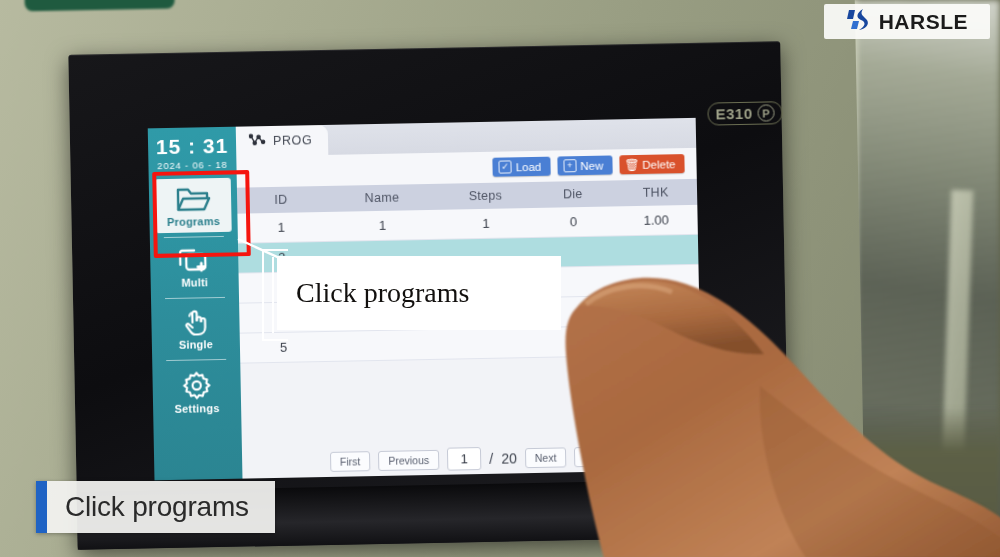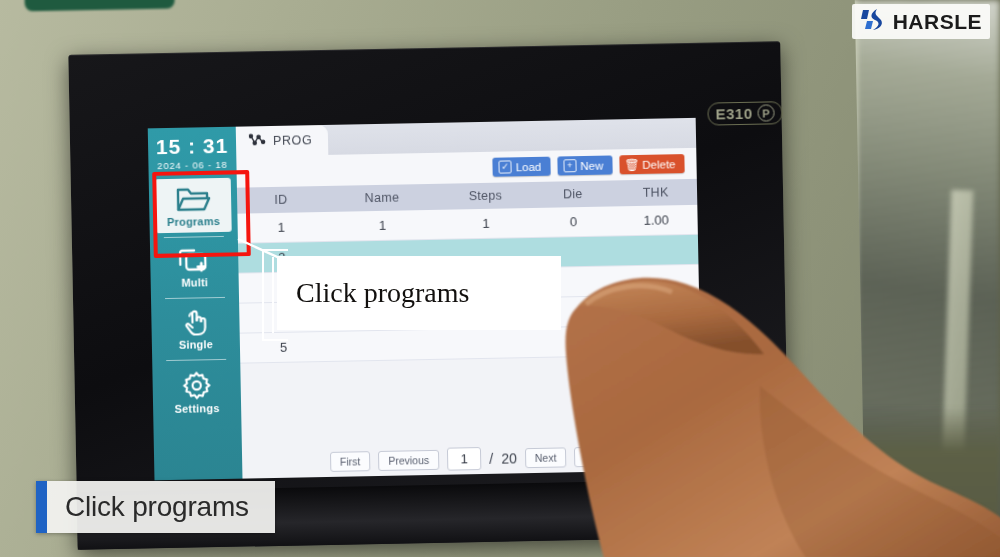--- a/index.html
+++ b/index.html
@@ -225,21 +225,21 @@
   #caption-text{
     display:flex; align-items:center;
     padding:0 26px 0 18px;
     font-size:28px; color:#2a2a2a; letter-spacing:-.2px;
   }
 
   
   #harsle-logo{
     position:absolute; right:10px; top:4px;
     display:flex; align-items:center; gap:7px;
-    padding:3px 8px;
+    padding:3px 22px;
     background:rgba(252,252,250,.92);
     border-radius:2px;
   }
   #harsle-word{ font-size:21px; font-weight:700; color:#1b1b1b; letter-spacing:.5px; }
 </style>
 </head>
 <body>
 
 <div id="photo-backdrop">
   <div id="bg-factory"></div>

